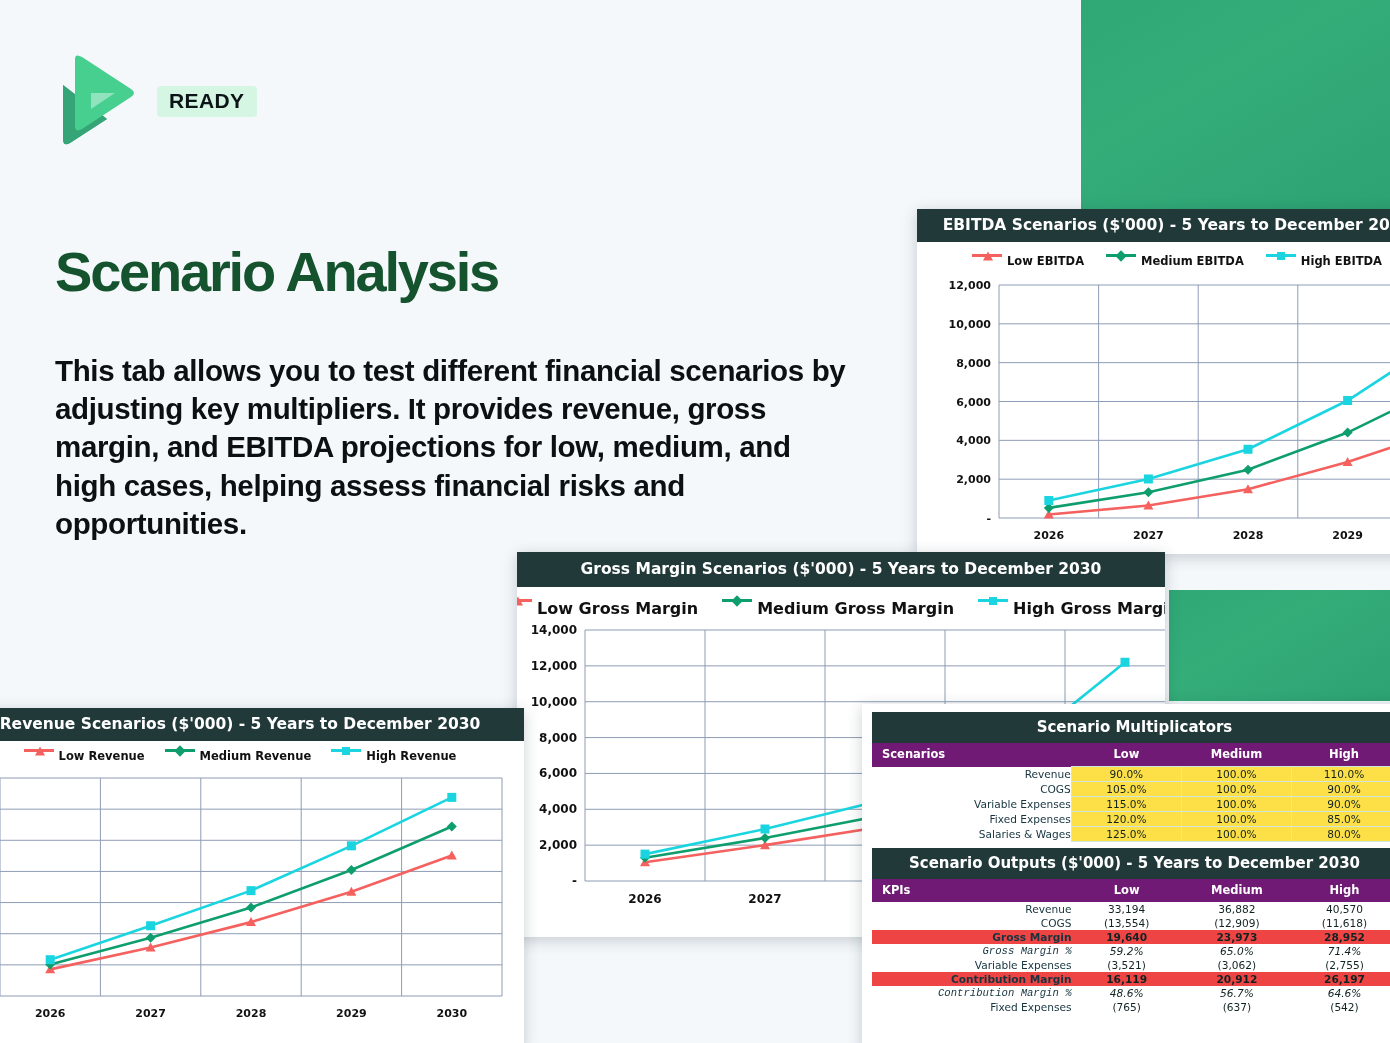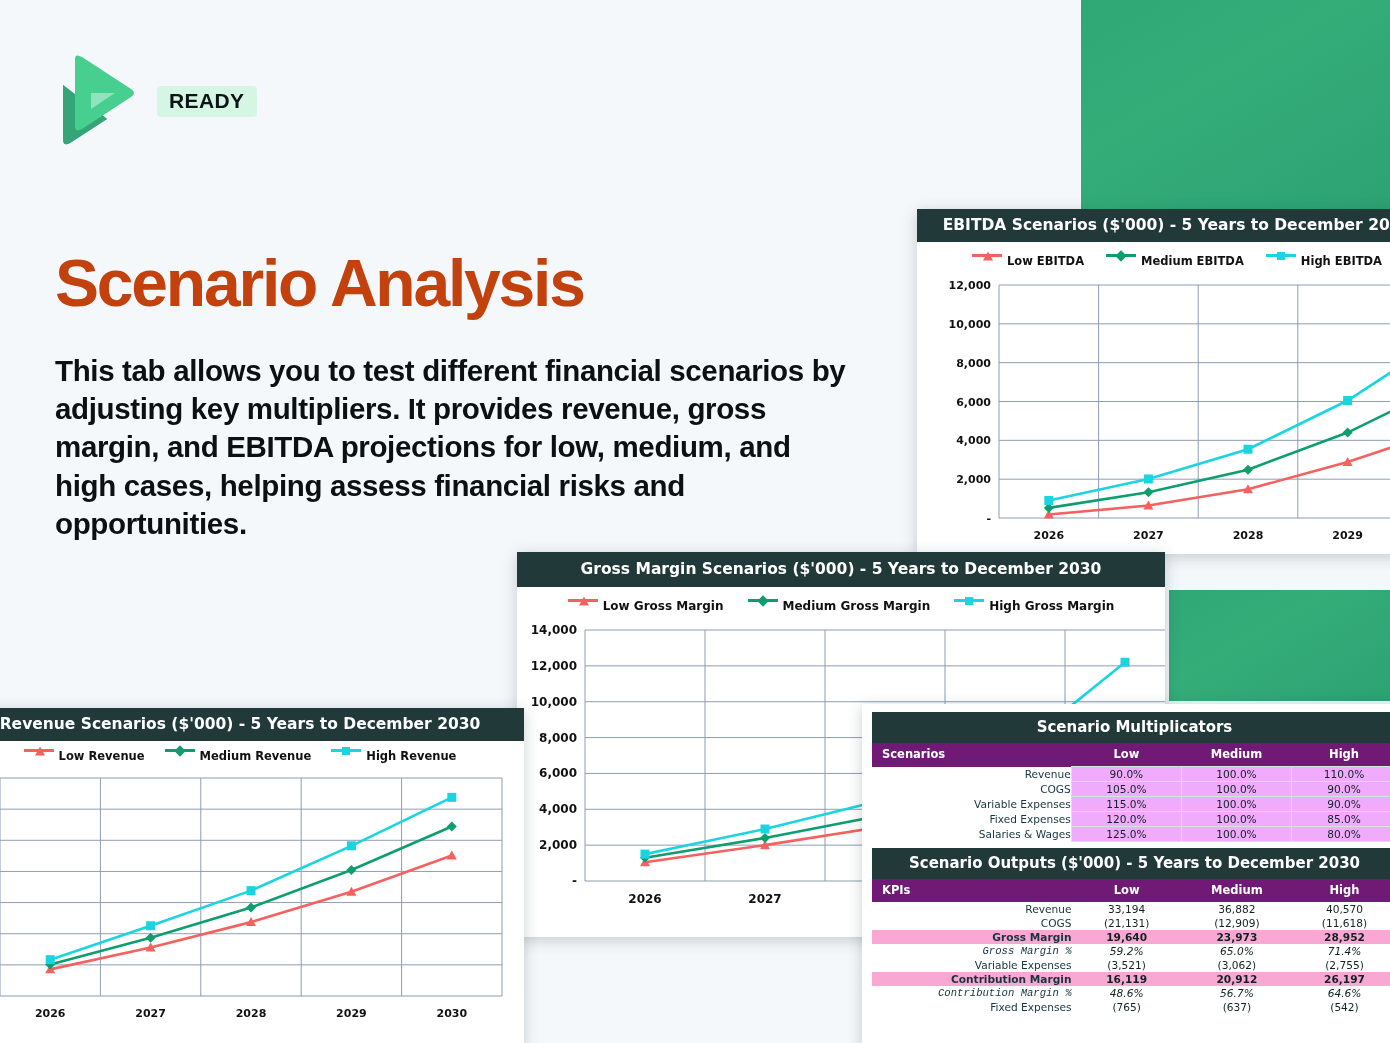--- a/index.html
+++ b/index.html
@@ -18,22 +18,22 @@
   #logo-mark{width:84px;height:92px;flex:none;}
   #logo-text{display:flex;flex-direction:column;gap:2px;}
   #ready-badge{
     display:inline-block;align-self:flex-start;background:#d5f6e3;color:#0d1417;
     font-size:21px;font-weight:700;letter-spacing:.4px;padding:3px 12px 4px;border-radius:4px;
   }
   #brand-name{font-size:39px;font-weight:800;letter-spacing:-1.1px;color:#0b1113;line-height:1.05;}
 
   
   #page-title{
-    position:absolute;left:55px;top:205px;font-size:66px;font-weight:800;
-    letter-spacing:-2.2px;color:#c2410c;line-height:1.05;
+    position:absolute;left:55px;top:205px;font-size:56px;font-weight:800;
+    letter-spacing:-2.2px;color:#14532d;line-height:1.05;
   }
   #page-desc{
     position:absolute;left:55px;top:322px;width:800px;font-size:29.5px;font-weight:700;
     color:#0b1113;line-height:1.3;letter-spacing:-.35px;
   }
 
   
   .card{position:absolute;background:#ffffff;box-shadow:0 3px 14px rgba(20,40,55,.22);overflow:hidden;}
   .card-title{
     background:#22393a;color:#fff;text-align:center;font-weight:700;
@@ -52,43 +52,43 @@
   .xtick{font-family:"DejaVu Sans",sans-serif;font-weight:700;fill:#111;text-anchor:middle;}
 
   
   #card-ebitda{left:917px;top:209px;width:520px;height:345px;}
   #card-ebitda .card-title{font-size:15.5px;padding:7px 0 8px;}
   #card-ebitda .legend{font-size:11.5px;margin-top:12px;gap:22px;}
 
   
   #card-gm{left:517px;top:552px;width:648px;height:385px;}
   #card-gm .card-title{font-size:15.5px;padding:8px 0 9px;}
-  #card-gm .legend{font-size:12px;margin-top:12px;gap:24px;}
+  #card-gm .legend{font-size:16px;margin-top:12px;gap:24px;}
 
   
   #card-rev{left:-44px;top:708px;width:568px;height:340px;}
   #card-rev .card-title{font-size:15.5px;padding:7px 0 8px;}
   #card-rev .legend{font-size:11.5px;margin-top:8px;gap:20px;}
 
   
   #card-tables{left:862px;top:704px;width:545px;height:345px;background:#fff;}
   .tbl-title{
     background:#22393a;color:#fff;text-align:center;font-weight:700;font-size:15px;
     font-family:"DejaVu Sans",sans-serif;padding:6px 0 7px;white-space:nowrap;
   }
   table.xl{border-collapse:collapse;width:100%;font-family:"DejaVu Sans",sans-serif;}
   table.xl th{
     background:#701a75;color:#fff;font-size:11.5px;font-weight:700;padding:4px 0 5px;
   }
   table.xl th.lbl{text-align:left;padding-left:10px;}
   table.xl td{font-size:10.6px;color:#122;padding:1px 0;}
   table.xl td.lbl{text-align:right;padding-left:8px;color:#16343f;}
   table.xl td.num{text-align:center;}
-  .multi td.num{background:#f0abfc;border:1px solid #cfe7de;}
-  .hl td{background:#f9a8d4;color:#fff;font-weight:700;font-size:11.3px;}
+  .multi td.num{background:#fde047;border:1px solid #cfe7de;}
+  .hl td{background:#ef4444;color:#fff;font-weight:700;font-size:11.3px;}
   .hl td.lbl{padding-left:6px;}
   .ital td{font-style:italic;}
   .ital td.lbl{padding-left:22px;font-family:Liberation Mono, monospace;}
   .sub td.lbl{padding-left:12px;}
 </style>
 </head>
 <body>
 
 <div class="green-block" id="green-top"></div>
 <div class="green-block" id="green-mid"></div>
@@ -358,21 +358,21 @@
         </thead>
       <tbody id="out-body">
           <tr class="sub">
             <td class="lbl">Revenue</td>
             <td class="num">33,194</td>
             <td class="num">36,882</td>
             <td class="num">40,570</td>
           </tr>
           <tr class="sub">
             <td class="lbl">COGS</td>
-            <td class="num">(21,131)</td>
+            <td class="num">(13,554)</td>
             <td class="num">(12,909)</td>
             <td class="num">(11,618)</td>
           </tr>
           <tr class="hl">
             <td class="lbl">Gross Margin</td>
             <td class="num">19,640</td>
             <td class="num">23,973</td>
             <td class="num">28,952</td>
           </tr>
           <tr class="ital">

